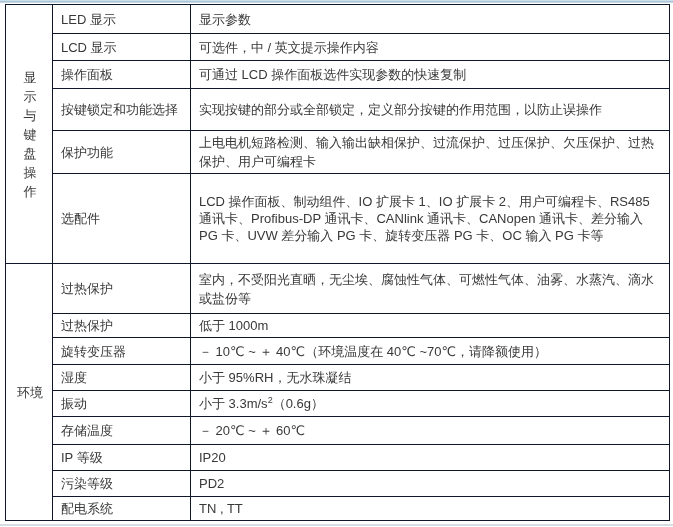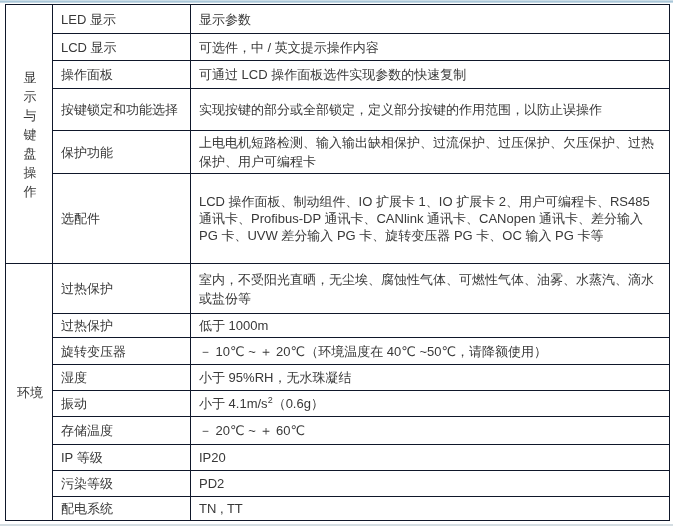--- a/index.html
+++ b/index.html
@@ -96,29 +96,29 @@
         </td>
         <td class="lbl">过热保护</td>
         <td class="val">室内，不受阳光直晒，无尘埃、腐蚀性气体、可燃性气体、油雾、水蒸汽、滴水或盐份等</td>
       </tr>
       <tr style="height:24px">
         <td class="lbl">过热保护</td>
         <td class="val">低于 1000m</td>
       </tr>
       <tr style="height:27px">
         <td class="lbl">旋转变压器</td>
-        <td class="val">－ 10℃ ~ ＋ 20℃（环境温度在 40℃ ~50℃，请降额使用）</td>
+        <td class="val">－ 10℃ ~ ＋ 40℃（环境温度在 40℃ ~70℃，请降额使用）</td>
       </tr>
       <tr style="height:26px">
         <td class="lbl">湿度</td>
         <td class="val">小于 95%RH，无水珠凝结</td>
       </tr>
       <tr style="height:26px">
         <td class="lbl">振动</td>
-        <td class="val"><span>小于 4.1m/s</span><sup>2</sup><span>（0.6g）</span></td>
+        <td class="val"><span>小于 3.3m/s</span><sup>2</sup><span>（0.6g）</span></td>
       </tr>
       <tr style="height:28px">
         <td class="lbl">存储温度</td>
         <td class="val">－ 20℃ ~ ＋ 60℃</td>
       </tr>
       <tr style="height:26px">
         <td class="lbl">IP 等级</td>
         <td class="val indent">IP20</td>
       </tr>
       <tr style="height:26px">

